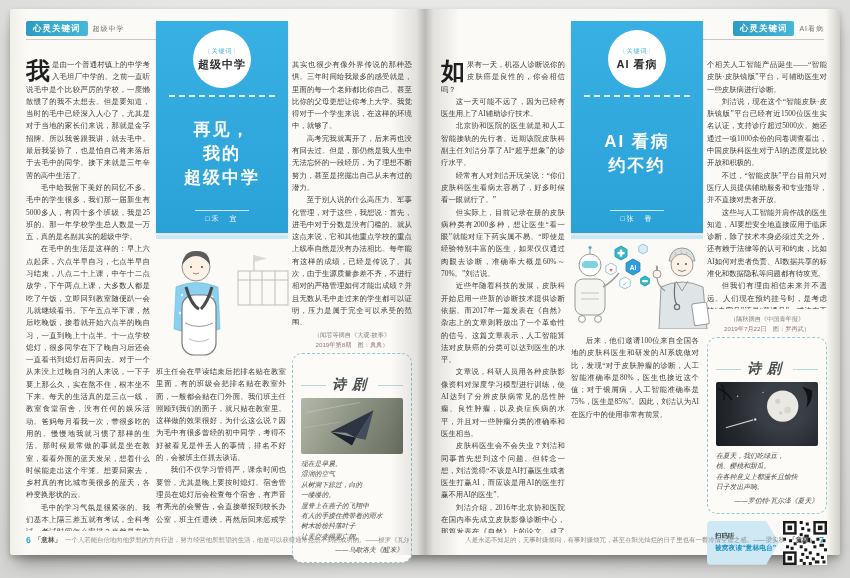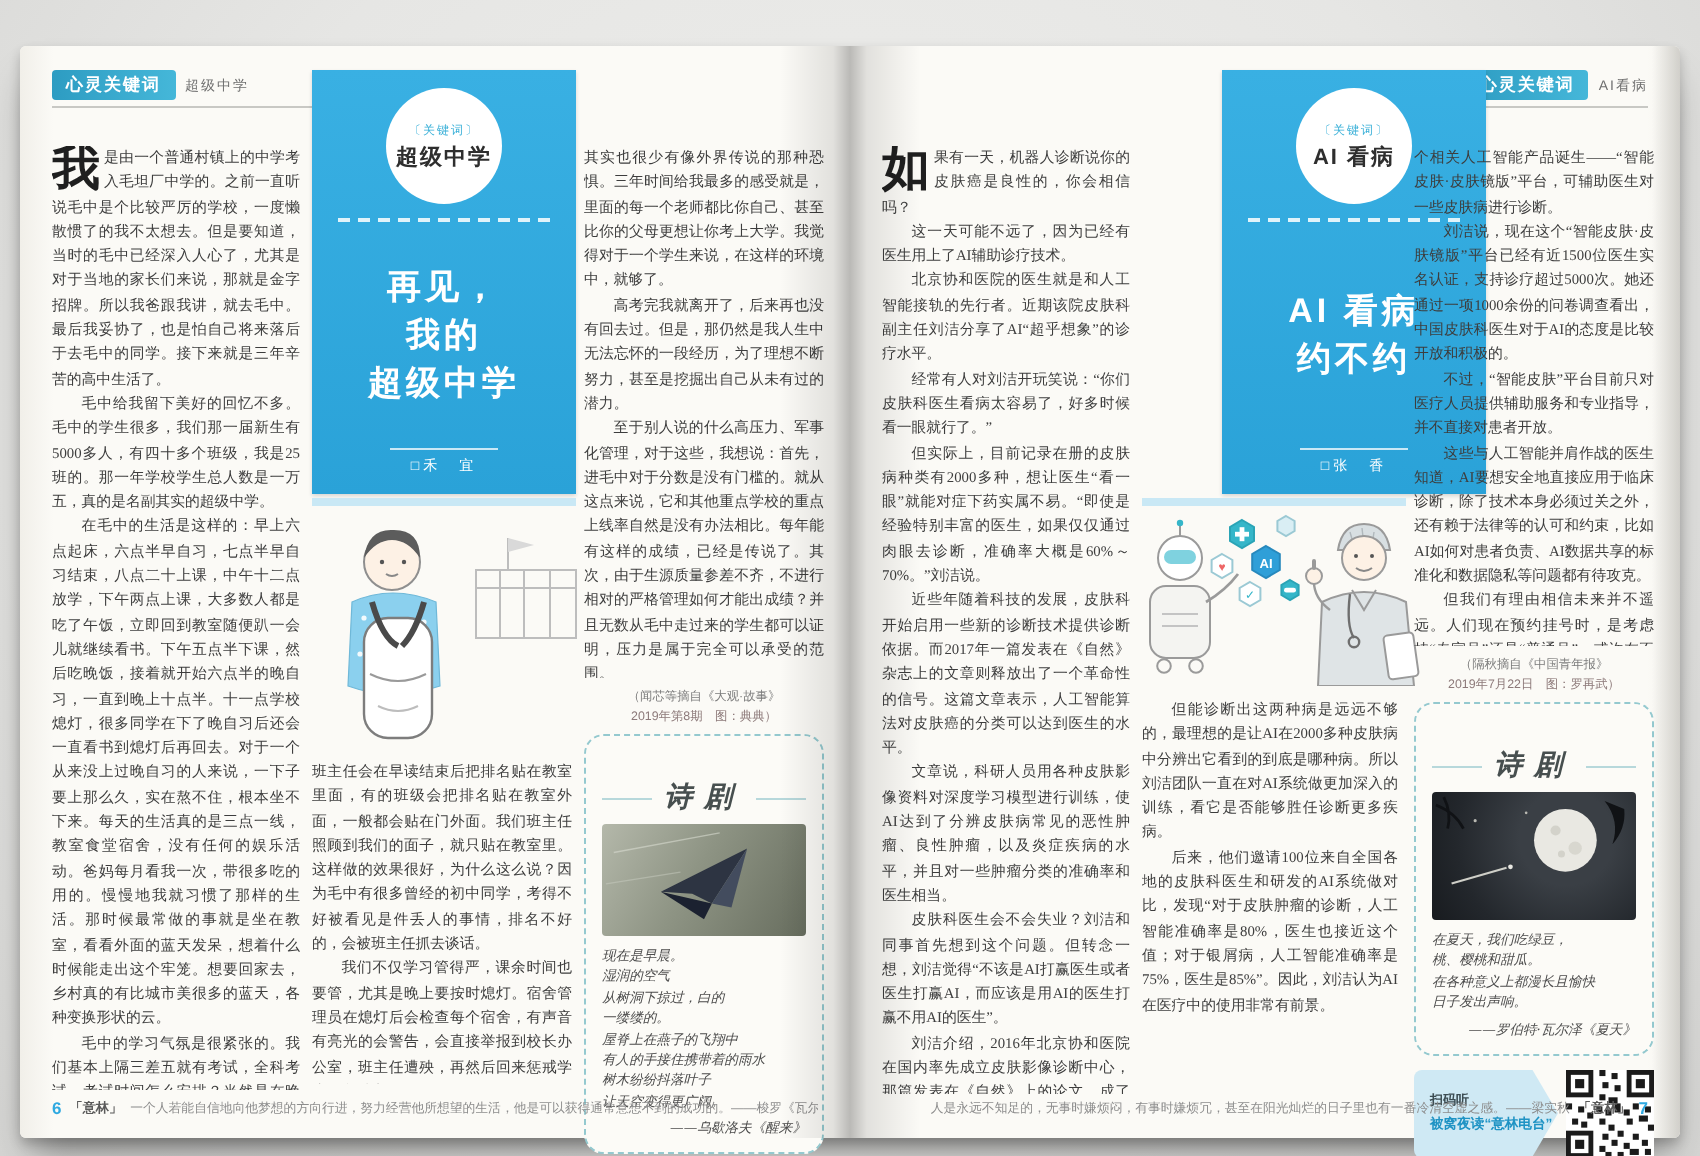--- a/index.html
+++ b/index.html
@@ -1,18 +1,18 @@
 <!DOCTYPE html>
 <html><head>
 <meta charset="utf-8">
 <style>
   html,body{margin:0;padding:0;width:850px;height:578px;overflow:hidden;
     background:radial-gradient(ellipse at 50% 35%, #eeeeec 0%, #e6e6e4 55%, #d5d5d3 100%);
     font-family:"Liberation Sans", sans-serif;}
-  .spread{position:absolute;left:10px;top:23px;width:830px;height:546px;border-radius:3px;
+  .spread{position:absolute;left:10px;top:9px;width:830px;height:546px;border-radius:3px;
     background:#fbfaf6;box-shadow:0 12px 18px -6px rgba(0,0,0,.42),0 3px 6px rgba(0,0,0,.2);display:flex;}
   .spread::before{content:"";position:absolute;left:50%;top:0;width:70px;height:100%;transform:translateX(-50%);
     background:linear-gradient(90deg,rgba(0,0,0,0) 0%,rgba(0,0,0,.10) 38%,rgba(0,0,0,.26) 50%,rgba(0,0,0,.10) 62%,rgba(0,0,0,0) 100%);
     pointer-events:none;z-index:5;}
   .spread::after{content:"";position:absolute;right:0;top:0;width:14px;height:100%;
     background:linear-gradient(270deg,rgba(0,0,0,.14),rgba(0,0,0,0));border-radius:0 3px 3px 0;pointer-events:none;z-index:6;}
   .page{position:relative;width:415px;height:546px;}
   .page.left{background:linear-gradient(90deg,#f1efe9 0,#fbfaf6 4%,#fbfaf6 100%);border-radius:3px 0 0 3px;}
   .page.right{background:linear-gradient(90deg,#fbfaf6 0,#fbfaf6 96%,#f3f1eb 100%);border-radius:0 3px 3px 0;}
 
@@ -222,21 +222,21 @@
       <p>这一天可能不远了，因为已经有医生用上了AI辅助诊疗技术。</p>
       <p>北京协和医院的医生就是和人工智能接轨的先行者。近期该院皮肤科副主任刘洁分享了AI“超乎想象”的诊疗水平。</p>
       <p>经常有人对刘洁开玩笑说：“你们皮肤科医生看病太容易了，好多时候看一眼就行了。”</p>
       <p>但实际上，目前记录在册的皮肤病种类有2000多种，想让医生“看一眼”就能对症下药实属不易。“即使是经验特别丰富的医生，如果仅仅通过肉眼去诊断，准确率大概是60%～70%。”刘洁说。</p>
       <p>近些年随着科技的发展，皮肤科开始启用一些新的诊断技术提供诊断依据。而2017年一篇发表在《自然》杂志上的文章则释放出了一个革命性的信号。这篇文章表示，人工智能算法对皮肤癌的分类可以达到医生的水平。</p>
       <p>文章说，科研人员用各种皮肤影像资料对深度学习模型进行训练，使AI达到了分辨皮肤病常见的恶性肿瘤、良性肿瘤，以及炎症疾病的水平，并且对一些肿瘤分类的准确率和医生相当。</p>
       <p>皮肤科医生会不会失业？刘洁和同事首先想到这个问题。但转念一想，刘洁觉得“不该是AI打赢医生或者医生打赢AI，而应该是用AI的医生打赢不用AI的医生”。</p>
       <p>刘洁介绍，2016年北京协和医院在国内率先成立皮肤影像诊断中心，那篇发表在《自然》上的论文，成了他们发展AI的强心剂。该中心收集了约30万张高清皮肤病影像资料，基于这个资料库，科研人员对AI进行大量训练，教AI对皮肤病做诊断。</p>
     </div>
 
-    <div class="feature" style="left:146px;margin-left:40px;">
+    <div class="feature" style="left:146px;">
       <div class="tag-circle">
         <div class="tag-label">〔关键词〕</div>
         <div class="tag-main">AI 看病</div>
       </div>
       <div class="f-dash"></div>
       <div class="f-title">
         <div>AI 看病</div>
         <div>约不约</div>
       </div>
       <div class="f-author">□张　香</div>
@@ -289,21 +289,20 @@
           <circle cx="108" cy="66" r="2.6" fill="none" stroke="#6f6f6f" stroke-width="1.2"></circle>
           <path d="M96 50 Q88 44 88 36" stroke="#9a9a9a" stroke-width="1.2" fill="none"></path>
           <circle cx="88" cy="33" r="4" fill="#fdf1e5" stroke="#9a9a9a" stroke-width="1"></circle>
           <line x1="88" y1="29" x2="88" y2="25.5" stroke="#9a9a9a" stroke-width="2" stroke-linecap="round"></line>
           <rect x="124" y="62" width="15" height="22" rx="2" fill="#ffffff" stroke="#9a9a9a" stroke-width="1" transform="rotate(-8 131 73)"></rect>
         </g>
       </svg>
     </div>
 
     <div class="col" style="left:146px;top:326px;width:128px;height:196px;">
-      <p>但能诊断出这两种病是远远不够的，最理想的是让AI在2000多种皮肤病中分辨出它看到的到底是哪种病。所以刘洁团队一直在对AI系统做更加深入的训练，看它是否能够胜任诊断更多疾病。</p>
       <p>后来，他们邀请100位来自全国各地的皮肤科医生和研发的AI系统做对比，发现“对于皮肤肿瘤的诊断，人工智能准确率是80%，医生也接近这个值；对于银屑病，人工智能准确率是75%，医生是85%”。因此，刘洁认为AI在医疗中的使用非常有前景。</p>
 
     </div>
 
     <div class="colstack" style="left:282px;top:50px;width:120px;justify-content:space-between;">
       <div class="coltext" style="height:250px;">
         <p class="p-cont">个相关人工智能产品诞生——“智能皮肤·皮肤镜版”平台，可辅助医生对一些皮肤病进行诊断。</p>
         <p>刘洁说，现在这个“智能皮肤·皮肤镜版”平台已经有近1500位医生实名认证，支持诊疗超过5000次。她还通过一项1000余份的问卷调查看出，中国皮肤科医生对于AI的态度是比较开放和积极的。</p>
         <p>不过，“智能皮肤”平台目前只对医疗人员提供辅助服务和专业指导，并不直接对患者开放。</p>
         <p>这些与人工智能并肩作战的医生知道，AI要想安全地直接应用于临床诊断，除了技术本身必须过关之外，还有赖于法律等的认可和约束，比如AI如何对患者负责、AI数据共享的标准化和数据隐私等问题都有待攻克。</p>

